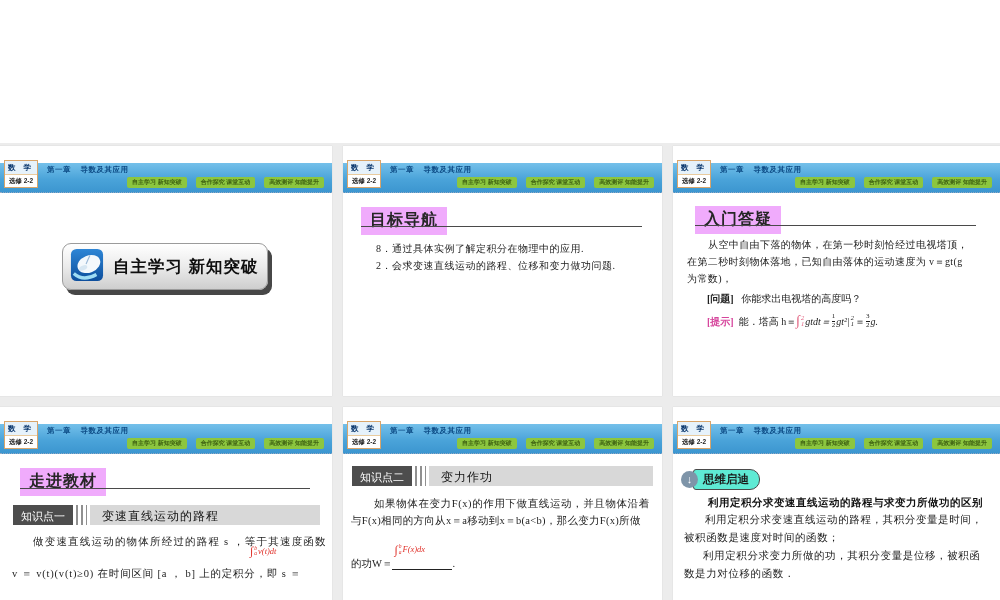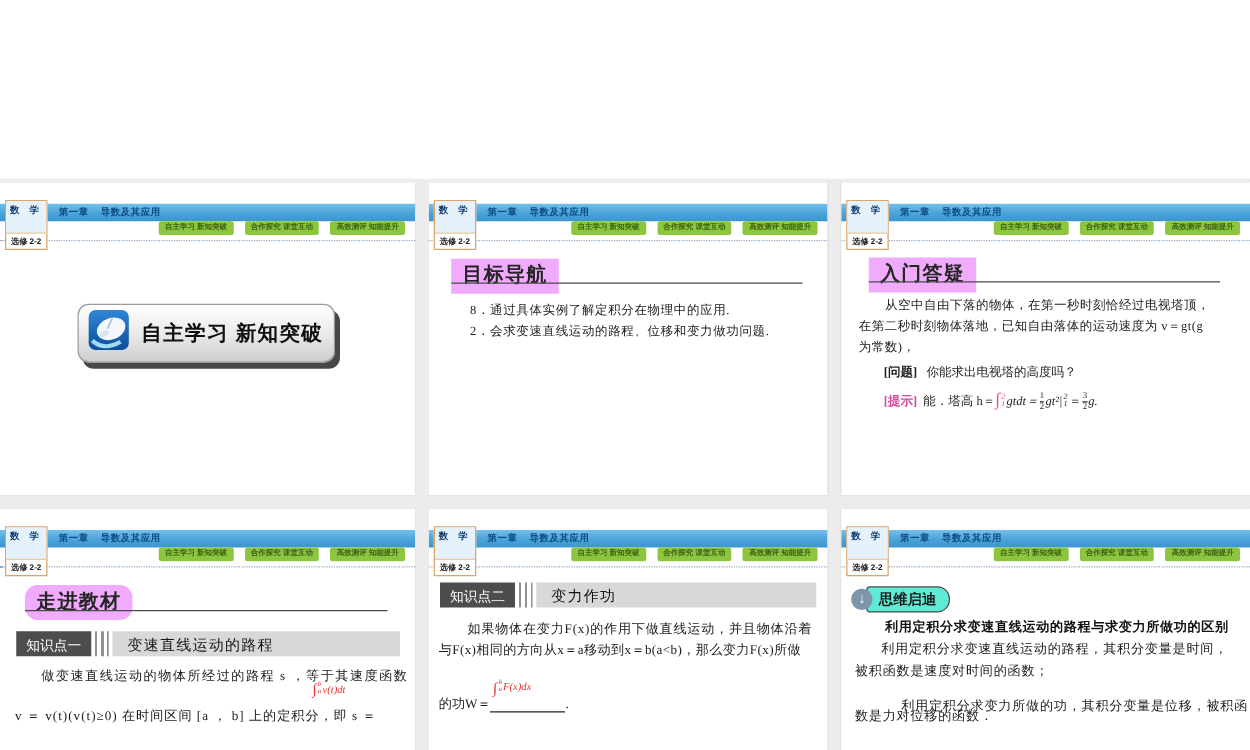--- a/index.html
+++ b/index.html
@@ -1,26 +1,26 @@
 <!DOCTYPE html>
 <html><head>
 <meta charset="utf-8">
 <style>
   html,body{margin:0;padding:0;}
   #page{position:relative;width:1000px;height:600px;background:#ffffff;overflow:hidden;
         font-family:"Liberation Sans",sans-serif;}
   #gridbg{position:absolute;left:0;top:143px;width:1000px;height:457px;background:#ececec;}
   .slide{position:absolute;background:#ffffff;height:250px;overflow:hidden;box-shadow:0 0 1px rgba(0,0,0,.15);}
   
-  .hd-bluebar{position:absolute;left:0;right:0;top:17px;height:14px;
+  .hd-bluebar{position:absolute;left:0;right:0;top:17px;height:30px;
               background:linear-gradient(180deg,#74c0ea 0%,#4aa3d9 55%,#3b95cf 100%);}
   .hd-bluebar span{display:block;padding-left:47px;font-size:7.5px;font-weight:bold;color:#0d4c86;
                    line-height:14px;letter-spacing:.5px;word-spacing:7px;white-space:nowrap;}
   .hd-logo{position:absolute;left:4px;top:14px;width:32px;background:#fff;border:1px solid #d9a56a;z-index:2;text-align:center;}
-  .hd-logo .subj{font-size:7.5px;font-weight:bold;color:#0d3a70;background:#e6f2fb;padding:2px 0 13px;
+  .hd-logo .subj{font-size:7.5px;font-weight:bold;color:#0d3a70;background:#e6f2fb;padding:2px 0 1px;
                  border-bottom:1px solid #e9cb9e;letter-spacing:3px;}
   .hd-logo .ed{font-size:6.5px;font-weight:bold;color:#222;padding:2px 0 1px;}
   .hd-nav{position:absolute;right:8px;top:31px;display:flex;gap:9px;}
   .hd-nav span{background:#8cc63f;color:#3f6212;font-size:6px;font-weight:bold;
                padding:2px 5px;border-radius:2px;white-space:nowrap;line-height:7px;}
   .hd-dot{position:absolute;left:0;right:0;top:46px;border-top:1px dotted #93a9c4;}
   
   .sect{position:absolute;background:#f0abfc;color:#262626;font-weight:bold;font-size:16px;
         padding:3px 9px 4px;letter-spacing:1px;white-space:nowrap;}
   .sect-line{position:absolute;height:1px;background:#4a4a4a;}
@@ -171,21 +171,21 @@
     <div class="hd-logo">
       <div class="subj">数 学</div>
       <div class="ed">选修 2-2</div>
     </div>
     <div class="hd-nav">
       <span>自主学习 新知突破</span>
       <span>合作探究 课堂互动</span>
       <span>高效测评 知能提升</span>
     </div>
     <div class="hd-dot"></div>
-    <div class="sect" style="left:20px;top:61px;border-radius:10px;">走进教材</div>
+    <div class="sect" style="left:20px;top:61px;">走进教材</div>
     <div class="sect-line" style="left:20px;top:81px;right:22px;"></div>
     <div class="kp-row" style="left:13px;top:98px;right:12px;">
       <div class="kp">知识点一</div>
       <div class="kp-bars"></div>
       <div class="kp-title">变速直线运动的路程</div>
     </div>
     <div class="txtline serif" style="left:12px;top:128px;font-size:10.5px;letter-spacing:1.2px;text-indent:21px;">做变速直线运动的物体所经过的路程 s ，等于其速度函数</div>
     <div class="ans" style="left:250px;top:138px;">
       <span class="sym">∫</span>
         <span class="lims">
@@ -248,16 +248,16 @@
       <span>高效测评 知能提升</span>
     </div>
     <div class="hd-dot"></div>
     <div class="insight-badge" style="left:8px;top:62px;">
       <span class="circ">↓</span>
       <span class="ibox">思维启迪</span>
     </div>
     <div class="txtline bold" style="left:13px;top:89px;font-size:10.5px;letter-spacing:.5px;text-indent:22px;color:#111;">利用定积分求变速直线运动的路程与求变力所做功的区别</div>
     <div class="txtline serif" style="left:11px;top:106px;font-size:10.5px;letter-spacing:.6px;text-indent:21px;">利用定积分求变速直线运动的路程，其积分变量是时间，</div>
     <div class="txtline serif" style="left:11px;top:124px;font-size:10.5px;letter-spacing:.6px;">被积函数是速度对时间的函数；</div>
-    <div class="txtline serif" style="left:27px;top:142px;font-size:10.5px;letter-spacing:.6px;text-indent:21px;margin-top:10px;">利用定积分求变力所做的功，其积分变量是位移，被积函</div>
+    <div class="txtline serif" style="left:9px;top:142px;font-size:10.5px;letter-spacing:.6px;text-indent:21px;">利用定积分求变力所做的功，其积分变量是位移，被积函</div>
     <div class="txtline serif" style="left:11px;top:160px;font-size:10.5px;letter-spacing:.6px;">数是力对位移的函数．</div>
   </div>
 </div>
 
 </body></html>

